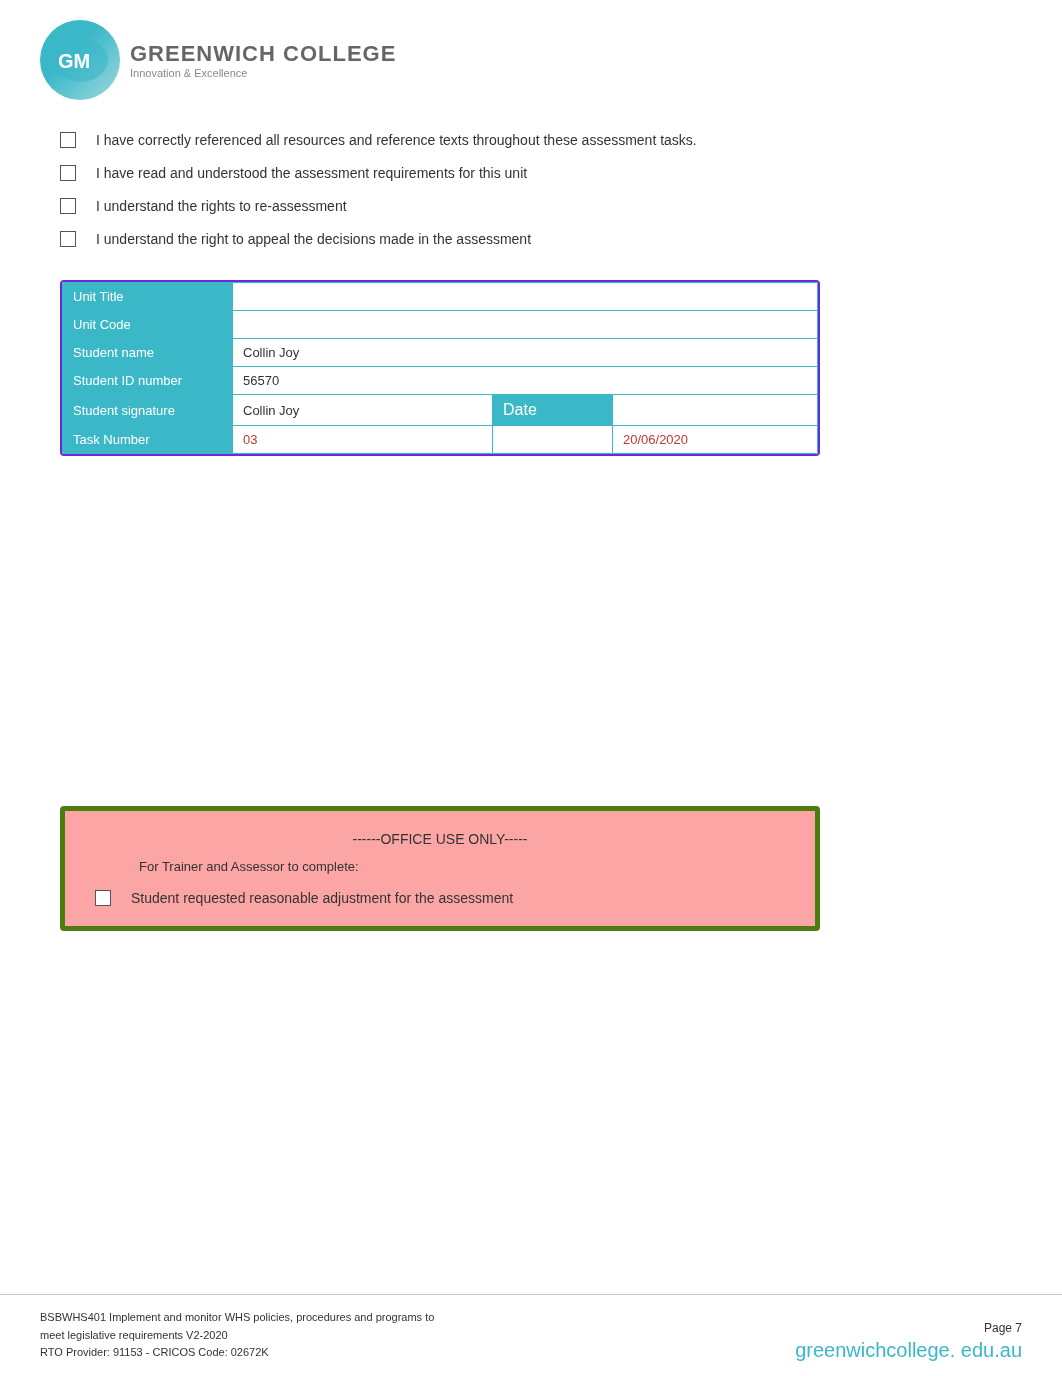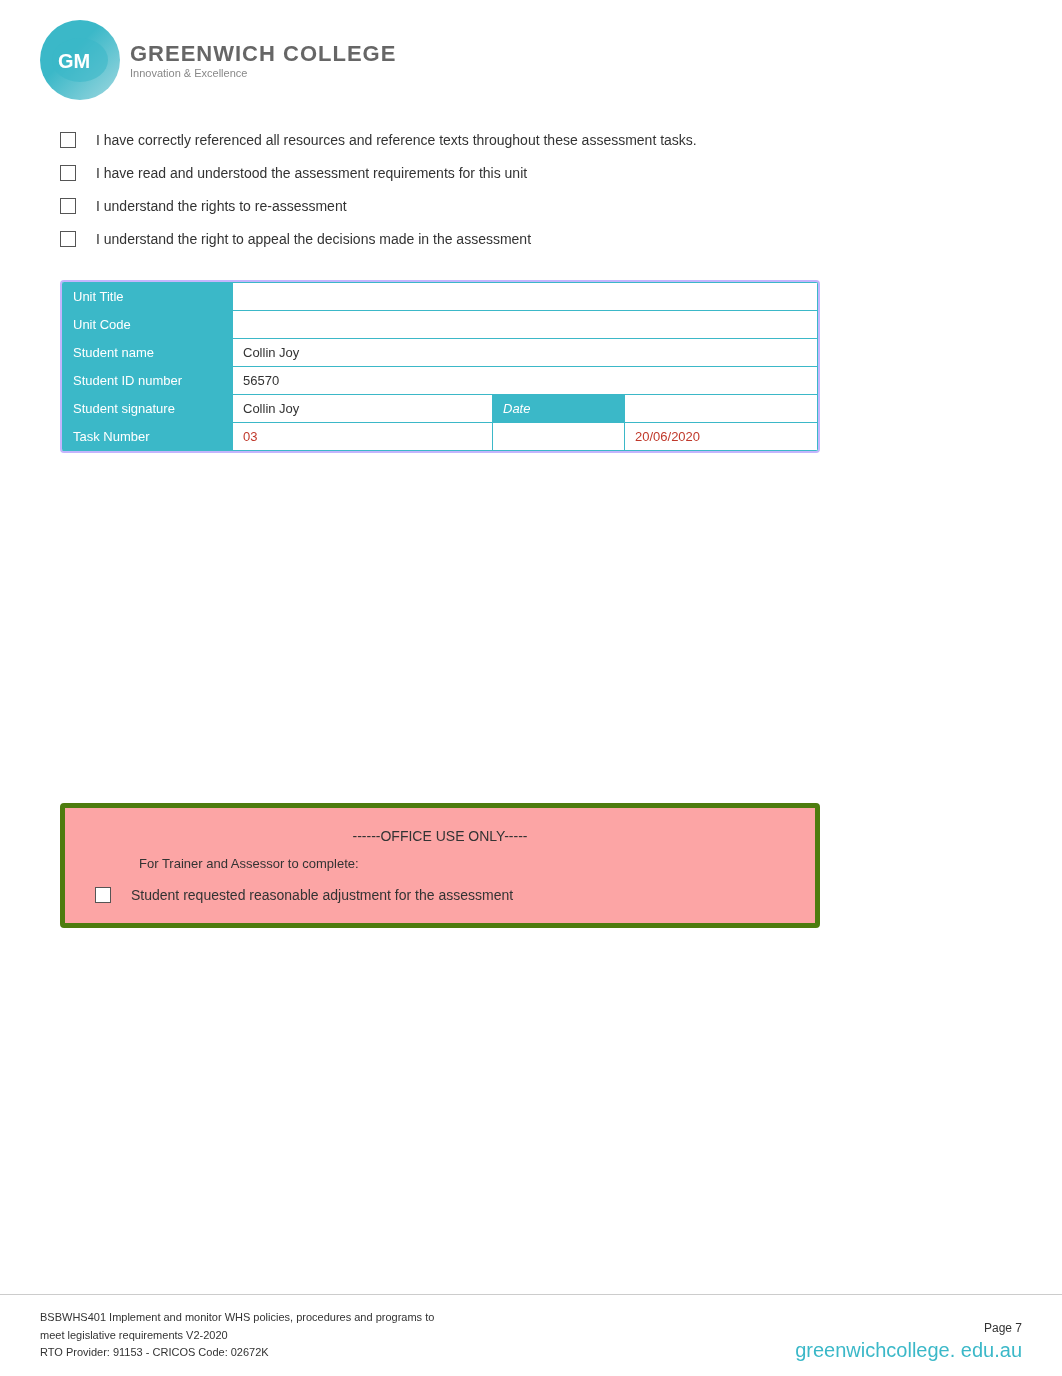--- a/index.html
+++ b/index.html
@@ -77,21 +77,21 @@
       margin-top: 2px;
       flex-shrink: 0;
     }
     .checkbox-text {
       flex: 1;
     }
 
     
     .form-table-wrapper {
       margin: 20px 0 30px 0;
-      border: 2px solid #c4b5fd;
+      border: 2px solid #6d28d9;
       border-radius: 4px;
       overflow: hidden;
       width: 760px;
     }
     .form-table {
       width: 100%;
       border-collapse: collapse;
     }
     .form-table td {
       border: 1px solid #3bb8c8;
@@ -111,23 +111,22 @@
       font-size: 13px;
     }
     .value-cell-red {
       background-color: #fff;
       color: #c0392b;
       font-size: 13px;
     }
     .date-label-cell {
       background-color: #3bb8c8;
       color: #fff;
-      font-size: 13px;
-      width: 132px;
-      font-style: italic;
+      font-size: 16px;
+      width: 120px;
     }
     .date-value-cell {
       background-color: #fff;
       color: #c0392b;
       font-size: 13px;
     }
 
     
     .office-section {
       margin: 0 0 20px 0;

